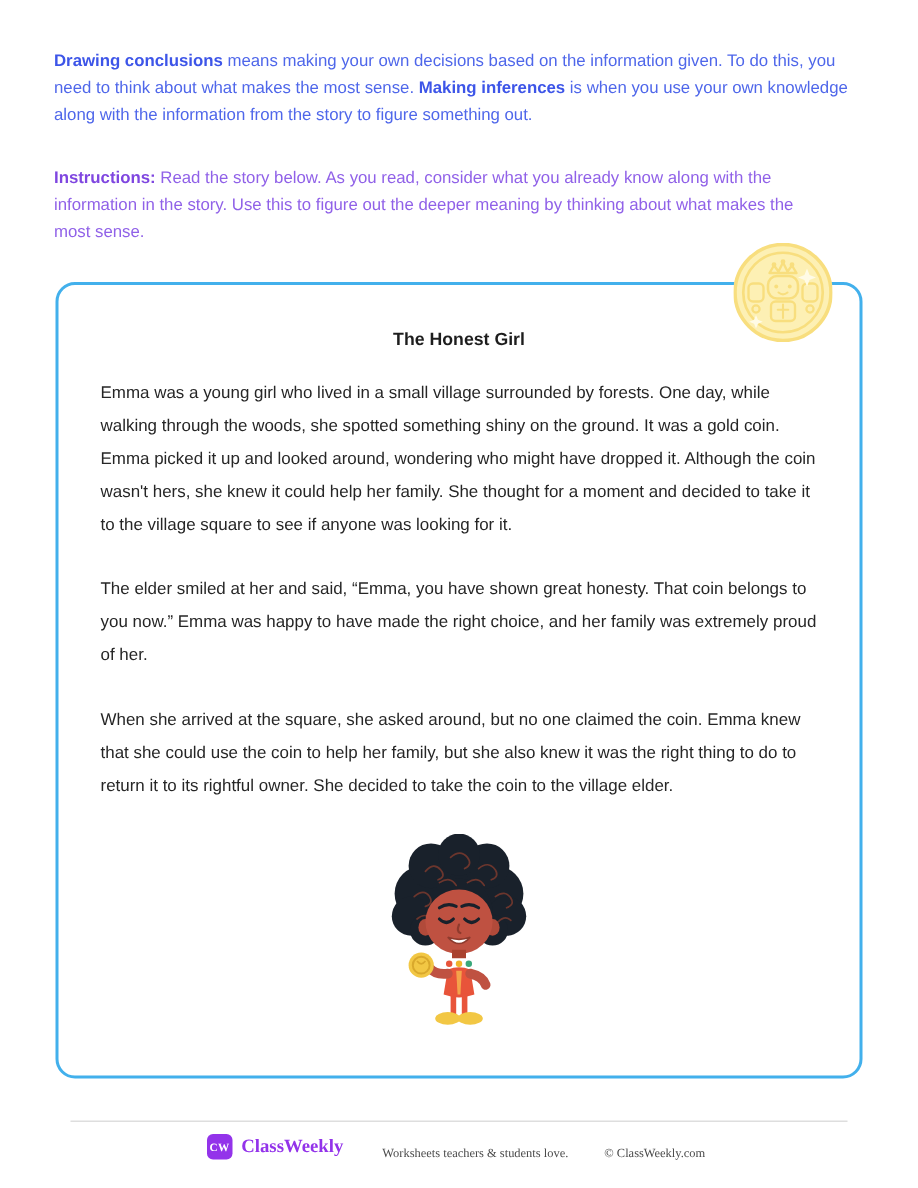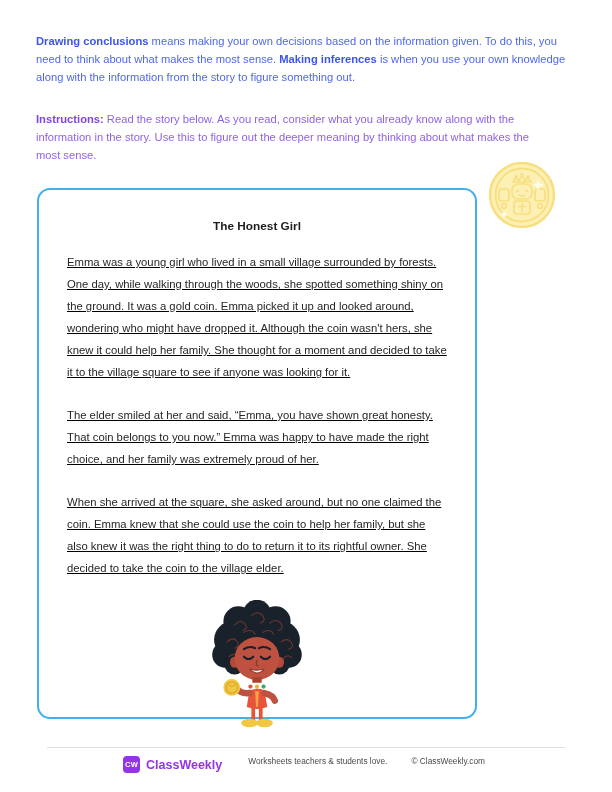--- a/index.html
+++ b/index.html
@@ -84,41 +84,40 @@
     width: 66px;
     height: 66px;
     z-index: 5;
   }
 
   
   .story-card {
     position: absolute;
     left: 37px;
     top: 188px;
-    width: 440px;
+    width: 538px;
     height: 531px;
     box-sizing: border-box;
     border: 2px solid #42b0ec;
     border-radius: 13px;
     background: #ffffff;
     z-index: 2;
   }
 
   .story-title {
     text-align: center;
     font-weight: bold;
     font-size: 11.8px;
     color: #1d1d1d;
     margin-top: 29px;
   }
 
   .story-body {
     margin: 0 28px;
     padding-top: 18px;
-    text-decoration: underline;
   }
   .story-p {
     font-size: 11.3px;
     line-height: 1.95;
     color: #262626;
     margin: 0 0 21px 0;
   }
 
   
   .illustration {
@@ -136,22 +135,23 @@
     width: 518px;
     height: 1px;
     background: #dedede;
   }
   .footer {
     position: absolute;
     left: 0;
     top: 756px;
     width: 608px;
     display: flex;
-    align-items: flex-start;
+    align-items: flex-end;
     justify-content: center;
+    font-family: Liberation Serif, serif;
   }
   .brand {
     display: flex;
     align-items: center;
   }
   .brand-badge {
     width: 17px;
     height: 17px;
     border-radius: 4px;
     background: #9333ea;

